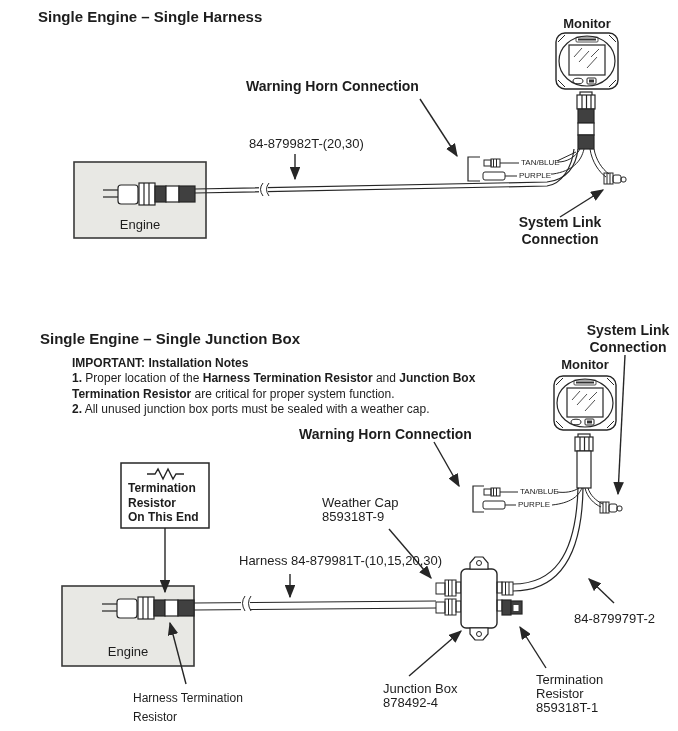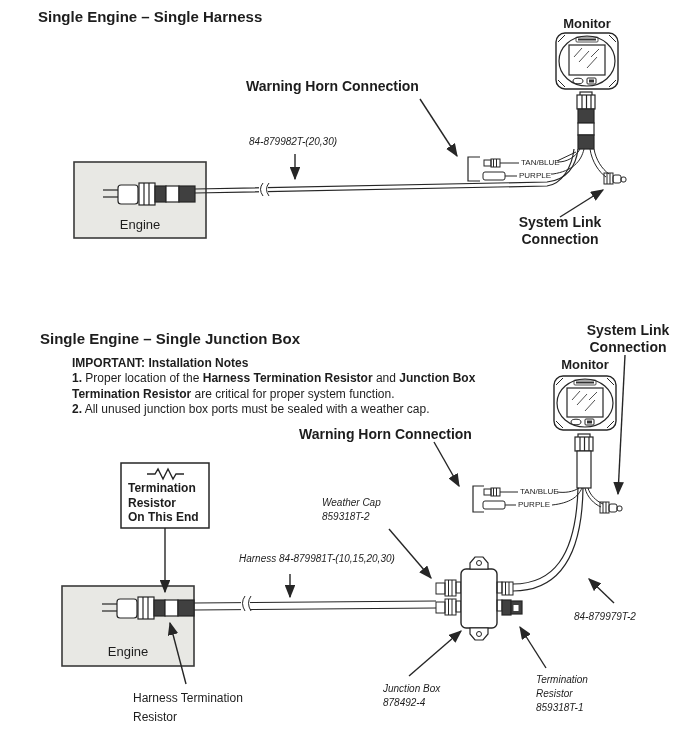--- a/index.html
+++ b/index.html
@@ -7,21 +7,21 @@
     position:relative;width:678px;height:731px;background:#ffffff;
     font-family:"Liberation Sans", sans-serif;color:#1d1d1d;overflow:hidden;
   }
   svg{position:absolute;left:0;top:0;}
   .lbl{position:absolute;color:#1d1d1d;line-height:1.18;}
   .b{font-weight:bold;}
   .t15{font-size:15px;}
   .t13{font-size:13px;}
   .t125{font-size:14px;}
   .t12{font-size:12px;}
-  .t115{font-size:10px;font-style:italic;}
+  .t115{font-size:13px;}
   .t8{font-size:8px;letter-spacing:0px;}
   .pre{white-space:pre-line;}
   .ctr{text-align:center;}
   .notes{position:absolute;left:46px;top:356px;width:406px;font-size:12px;line-height:15.4px;margin-left:26px;}
 </style>
 </head>
 <body>
 
 <div id="canvas">
 
@@ -300,21 +300,21 @@
 </div>
 
 <div class="lbl t13 b ctr" style="left:554px;top:357px;width:62px;">Monitor</div>
 <div class="lbl t125 b" style="left:299px;top:426px;">Warning Horn Connection</div>
 <div class="lbl t8" style="left:520px;top:487px;">TAN/BLUE</div>
 <div class="lbl t8" style="left:518px;top:500px;">PURPLE</div>
 <div class="lbl t12 b pre" style="left:128px;top:481px;line-height:14.5px;">Termination
 Resistor
 On This End</div>
 <div class="lbl t115 pre" style="left:322px;top:496px;line-height:14px;">Weather Cap
-859318T-2</div>
+859318T-9</div>
 <div class="lbl t115" style="left:205px;top:553px;padding-left:34px;">Harness 84-879981T-(10,15,20,30)</div>
 <div class="lbl t13 ctr" style="left:62px;top:644px;width:132px;">Engine</div>
 <div class="lbl t115" style="left:574px;top:611px;">84-879979T-2</div>
 <div class="lbl t12 pre" style="left:133px;top:689px;line-height:19px;">Harness Termination
 Resistor</div>
 <div class="lbl t115 pre" style="left:345px;top:682px;line-height:14px;margin-left:38px;">Junction Box
 878492-4</div>
 <div class="lbl t115 pre" style="left:536px;top:673px;line-height:14px;">Termination
 Resistor
 859318T-1</div>

